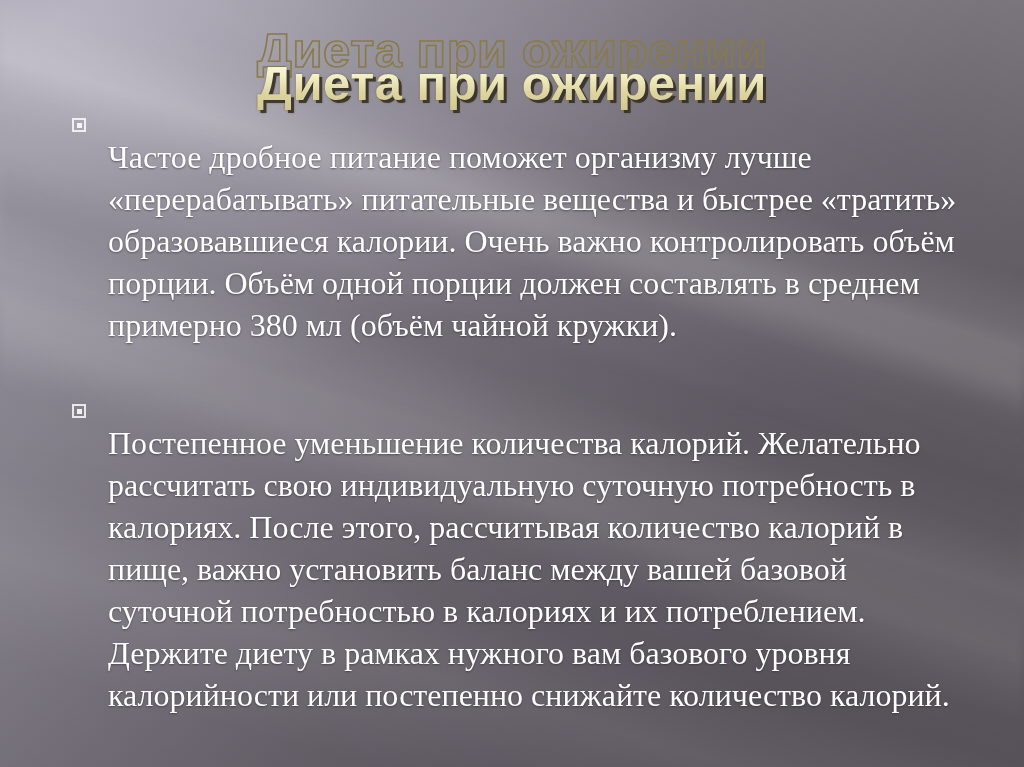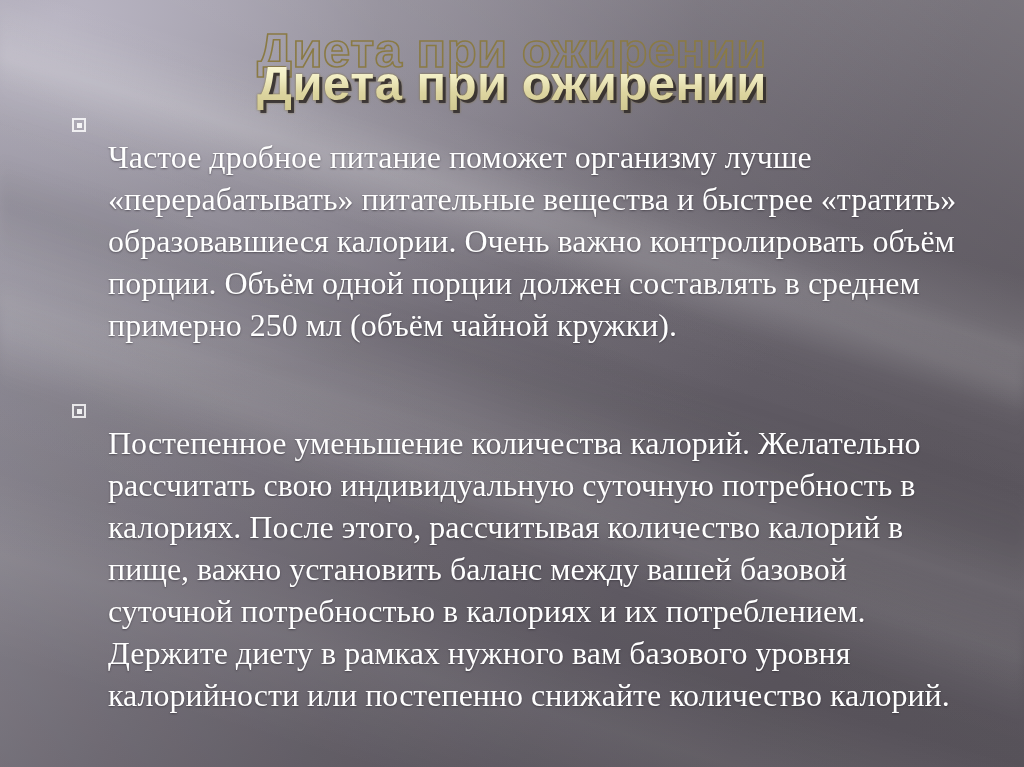--- a/index.html
+++ b/index.html
@@ -164,21 +164,21 @@
 
   <div id="title-shadow">Диета при ожирении</div>
   <h1 id="title">Диета при ожирении</h1>
 
   <div id="body">
 
     <div class="para">
       <span class="bullet">
           <i></i>
         </span>
-      <p class="para-text">Частое дробное питание поможет организму лучше «перерабатывать» питательные вещества и быстрее «тратить» образовавшиеся калории. Очень важно контролировать объём порции. Объём одной порции должен составлять в среднем примерно 250 мл (объём чайной кружки).</p>
+      <p class="para-text">Частое дробное питание поможет организму лучше «перерабатывать» питательные вещества и быстрее «тратить» образовавшиеся калории. Очень важно контролировать объём порции. Объём одной порции должен составлять в среднем примерно 380 мл (объём чайной кружки).</p>
     </div>
 
     <div class="para">
       <span class="bullet">
           <i></i>
         </span>
       <p class="para-text"> Постепенное уменьшение количества калорий. Желательно рассчитать свою индивидуальную суточную потребность в калориях. После этого, рассчитывая количество калорий в пище, важно установить баланс между вашей базовой суточной потребностью в калориях и их потреблением. Держите диету в рамках нужного вам базового уровня калорийности или постепенно снижайте количество калорий.</p>
     </div>
 
   </div>

